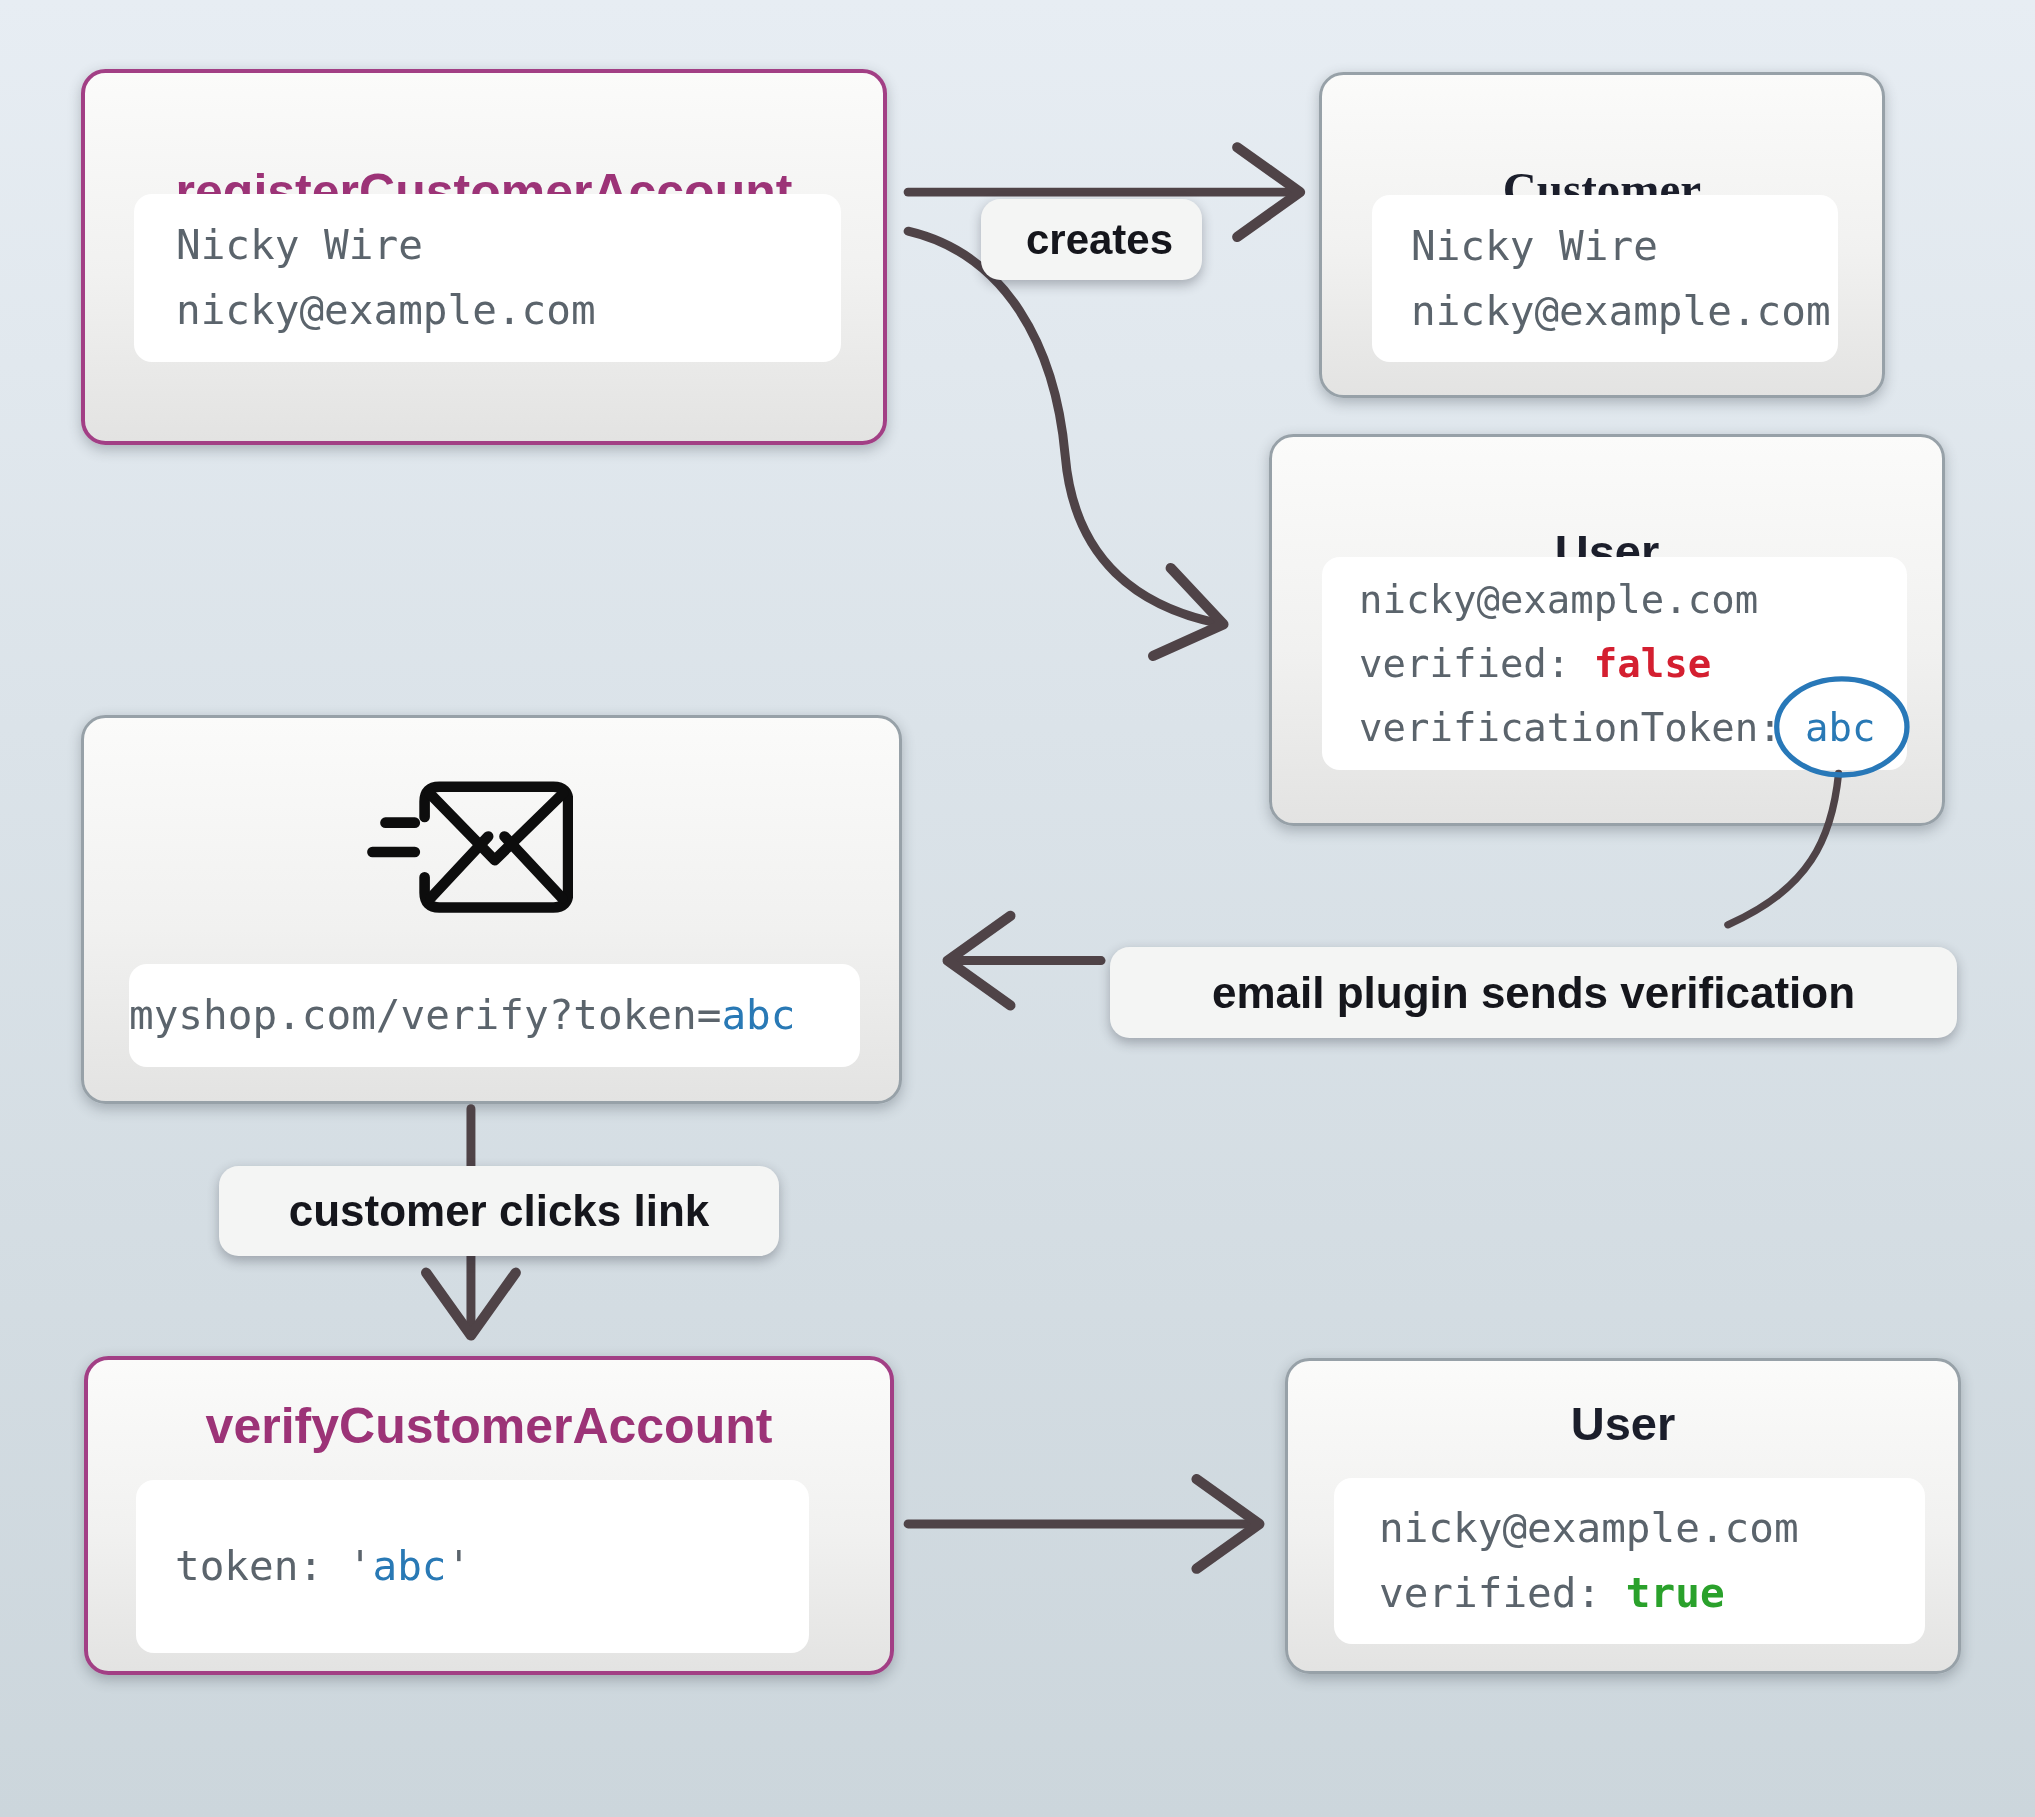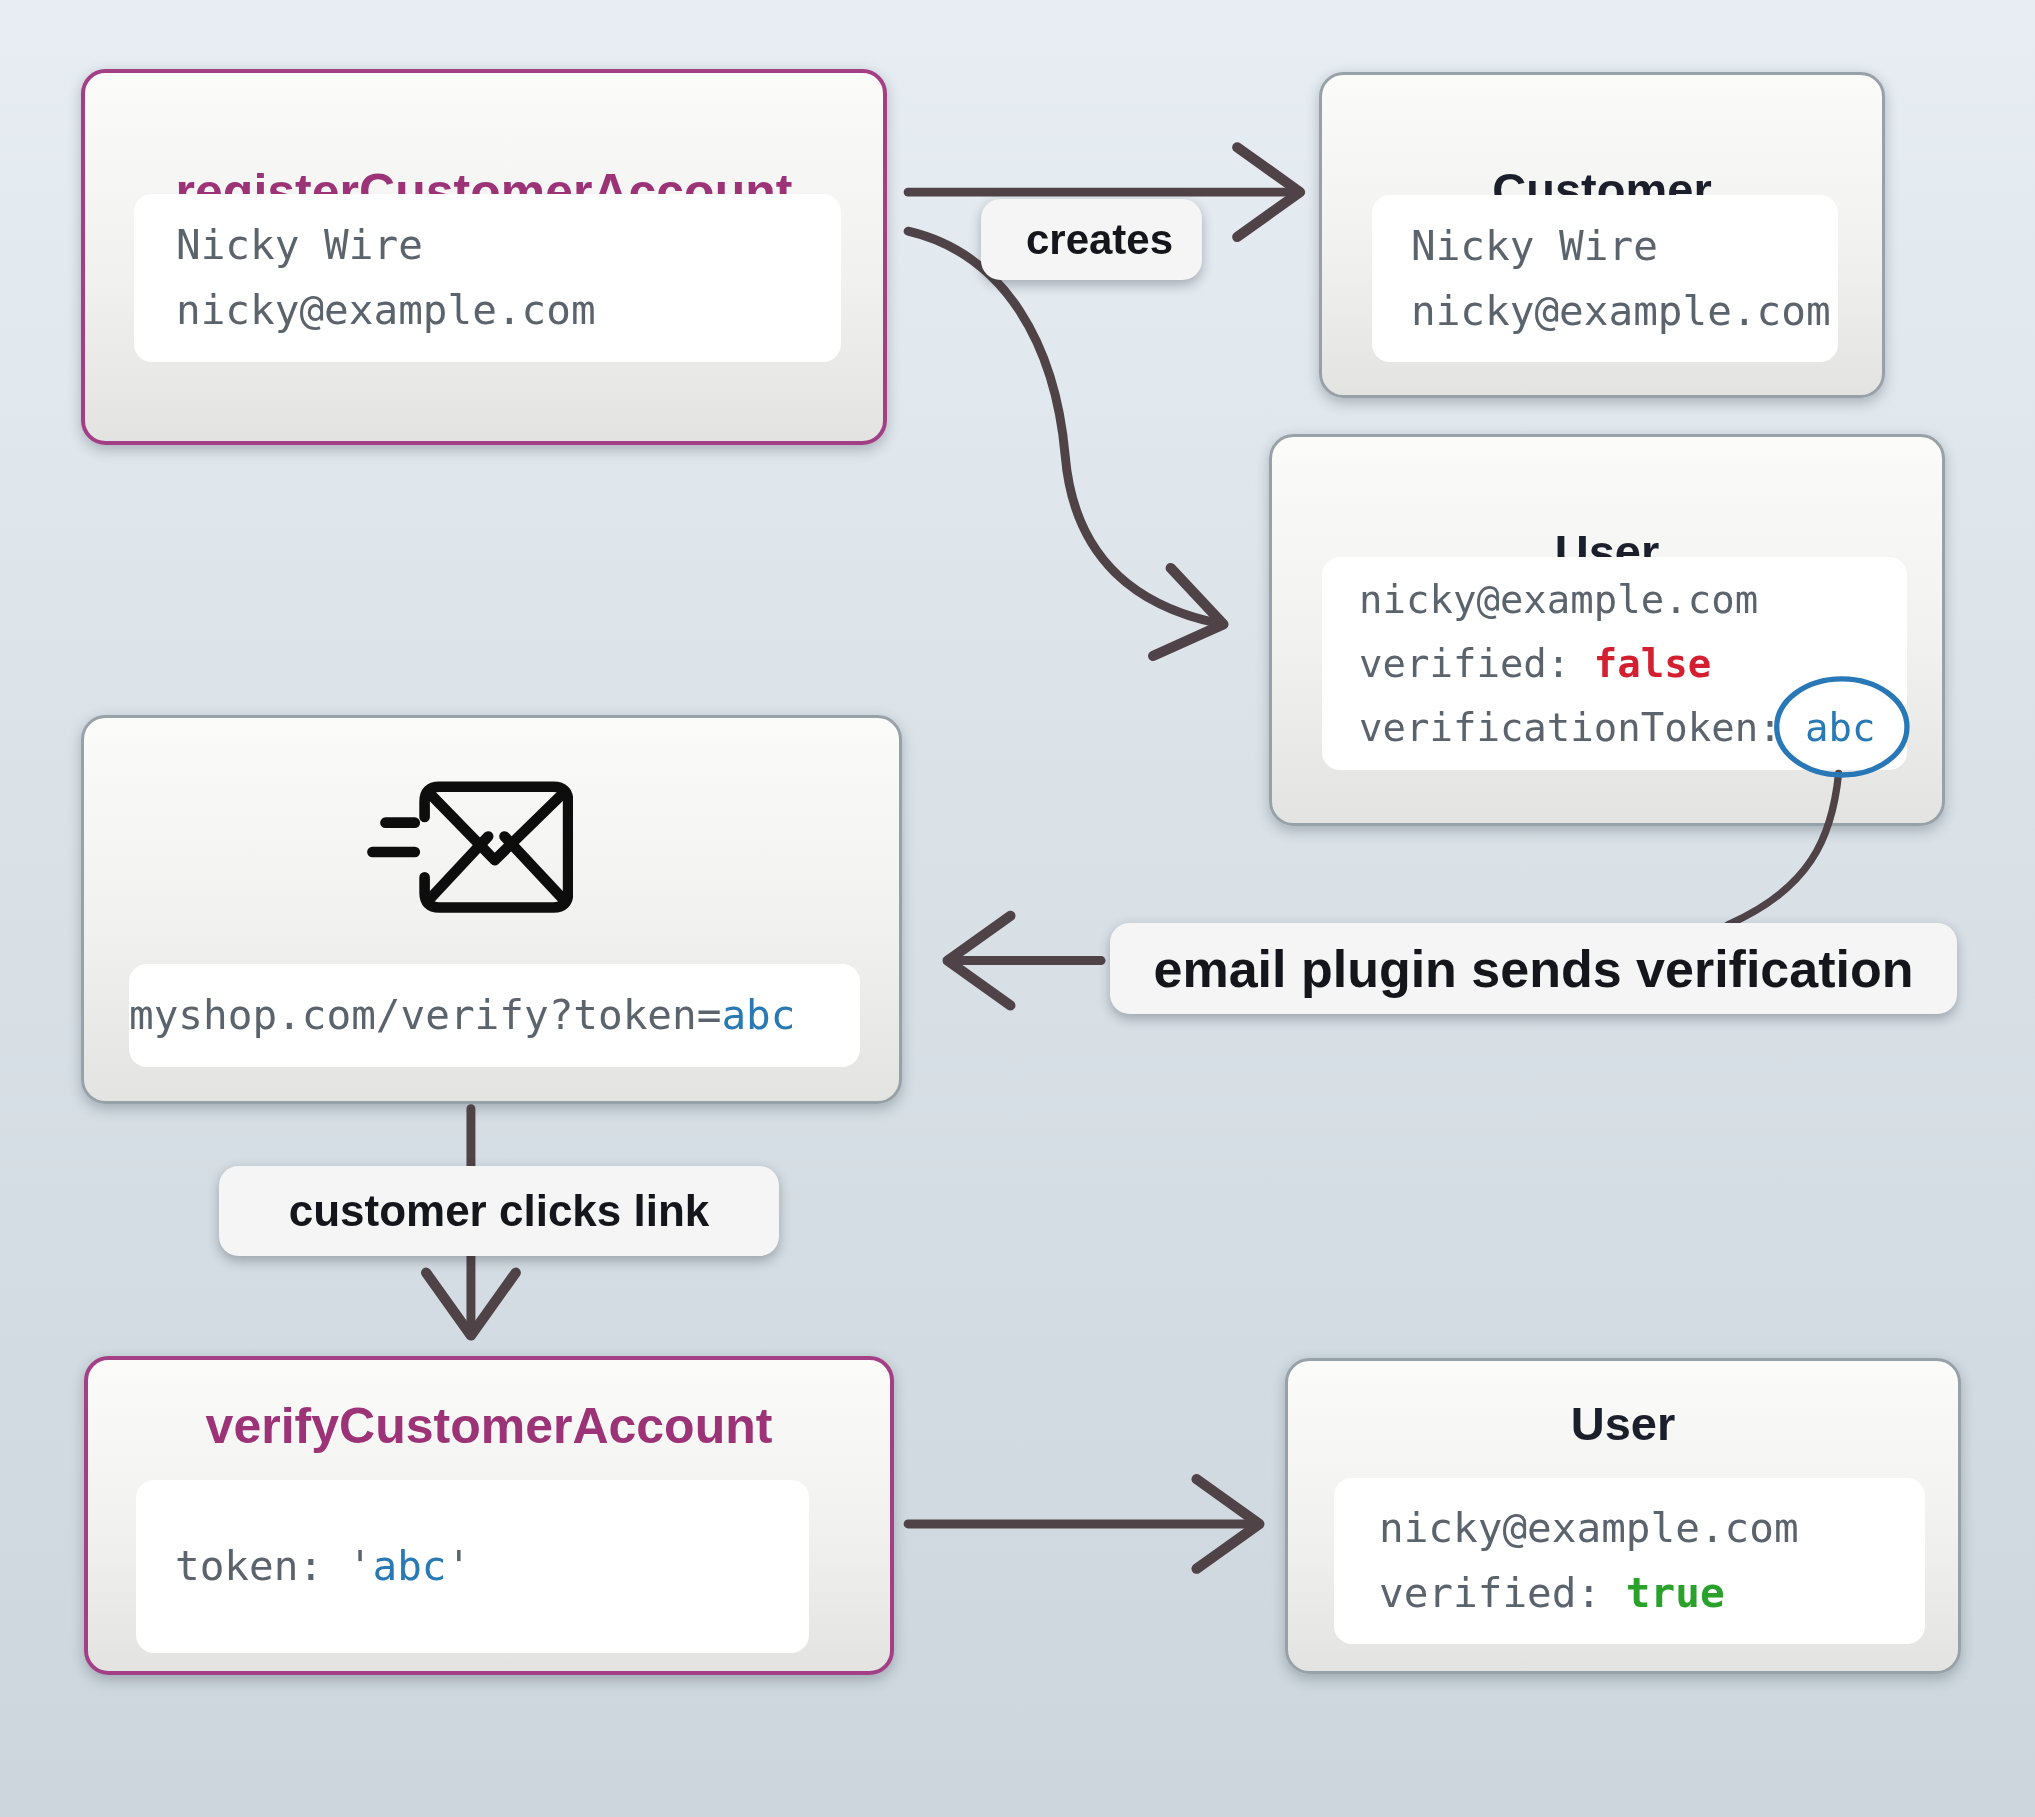--- a/index.html
+++ b/index.html
@@ -49,21 +49,21 @@
 
   <div class="box purple" style="left:81px; top:69px; width:806px; height:376px;">
     <div class="box-title purple-text" style="top:94px; font-size:50px;">registerCustomerAccount</div>
     <div class="inner" style="left:49px; top:121px; width:707px; height:168px; padding-left:42px;">
       <div class="mono-line">Nicky Wire</div>
       <div class="mono-line">nicky@example.com</div>
     </div>
   </div>
 
   <div class="box gray" style="left:1319px; top:72px; width:566px; height:326px;">
-    <div class="box-title" style="top:91px; font-size:47px;">Customer</div>
+    <div class="box-title" style="top:91px; font-size:47px;font-family:Liberation Serif, serif;">Customer</div>
     <div class="inner" style="left:50px; top:120px; width:466px; height:167px; padding-left:39px;">
       <div class="mono-line">Nicky Wire</div>
       <div class="mono-line">nicky@example.com</div>
     </div>
   </div>
 
   <div class="box gray" style="left:1269px; top:434px; width:676px; height:392px;">
     <div class="box-title" style="top:91px; font-size:47px;">User</div>
     <div class="inner" style="left:50px; top:120px; width:585px; height:213px; padding-left:37px;">
       <div class="mono-line" style="font-size:39px; line-height:64px;">nicky@example.com</div>
@@ -116,18 +116,18 @@
       <path d="M 1352 1180 L 1168 1180" marker-end="url(#head)"></path>
       <path d="M 578 1362 V 1636" marker-end="url(#head)"></path>
       <path d="M 1115 1872 H 1542" marker-end="url(#head)"></path>
       <path d="M 2258 950 C 2250 1030, 2222 1092, 2122 1136" stroke-width="9"></path>
     </g>
     <ellipse cx="2262" cy="893" rx="80" ry="59" fill="none" stroke="#2878b8" stroke-width="6.5"></ellipse>
   </svg>
 
   <div class="pill" style="left:981px; top:199px; width:221px; height:81px; font-size:42px;padding-left:16px;">creates</div>
 
-  <div class="pill" style="left:1110px; top:923px; width:847px; height:91px; font-size:52px;">email plugin sends verification</div>
+  <div class="pill" style="left:1110px; top:947px; width:847px; height:91px; font-size:44px;">email plugin sends verification</div>
 
   <div class="pill" style="left:191px; top:1166px; width:560px; height:90px; font-size:44px;margin-left:28px;">customer clicks link</div>
 
 </div>
 
 
 </body></html>

